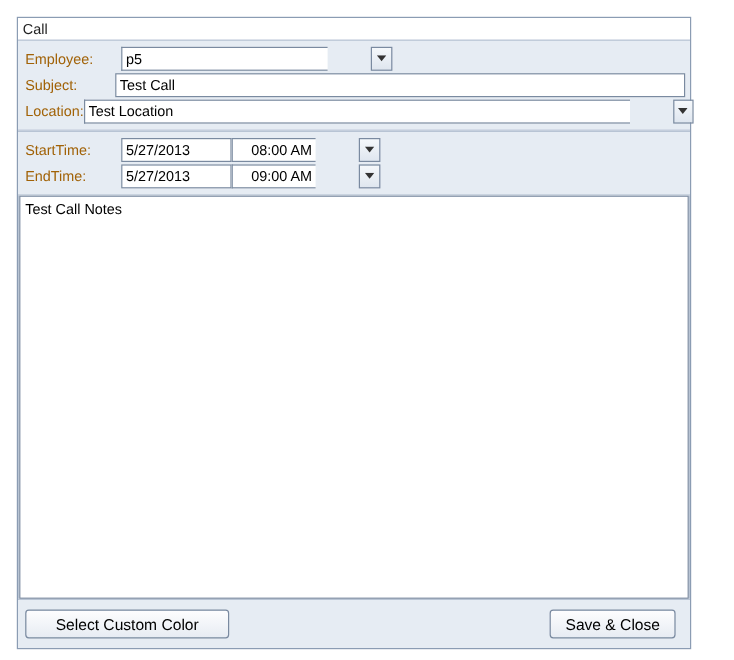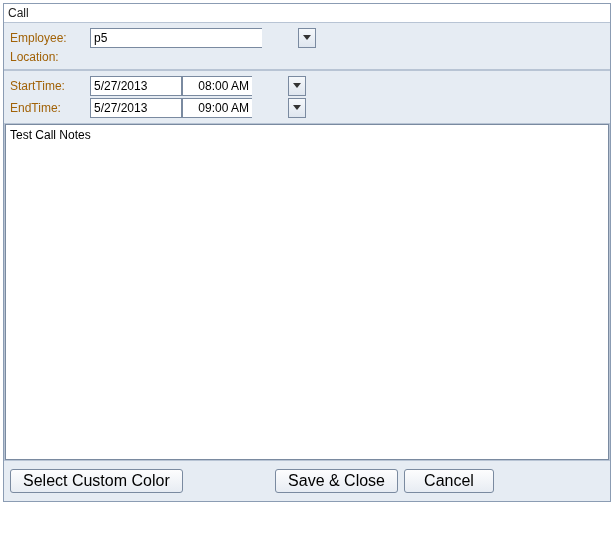--- a/index.html
+++ b/index.html
@@ -6,23 +6,23 @@
   body {
     margin: 0;
     font-family: "Segoe UI", Tahoma, sans-serif;
     font-size: 12px;
     background: #fff;
     width: 612px;
     height: 550px;
     overflow: hidden;
   }
   .window {
-    width: 608px;
+    width: 562px;
     border: 1px solid #8b9cb3;
-    margin: 3px;
+    margin: 14px;
   }
   .title {
     padding: 2px 4px 2px 4px;
     font-size: 12px;
     color: #222;
     background: #fff;
   }
   .section {
     background: #e6ecf3;
     border-top: 1px solid #b8c4d4;
@@ -97,21 +97,21 @@
     padding: 8px 6px;
     display: flex;
     align-items: center;
   }
   .btn {
     height: 24px;
     border: 1px solid #7a8aa0;
     background: linear-gradient(#fdfdfe, #e7ecf3);
     padding: 0 12px;
     font-family: inherit;
-    font-size: 16px;
+    font-size: 13px;
     cursor: pointer;
     border-radius: 3px;
     min-width: 100px;
   }
   .spacer { flex: 1; }
 </style>
 </head>
 <body>
 
 <div class="window">
@@ -125,23 +125,35 @@
       <div class="combo">
         <input class="textinput" style="width: 172px;" value="p5">
         <div class="combo-btn">
           <svg width="8" height="6">
               <polygon points="0,0 8,0 4,5" fill="#333"></polygon>
             </svg>
         </div>
       </div>
     </div>
 
+    <div class="row">
+      <div class="label">Subject:</div>
+      <input class="textinput" style="width: 508px;" value="Test Call">
+    </div>
 
     <div class="row">
       <div class="label">Location:</div>
+      <div class="combo" style="width:508px">
+        <input class="textinput" style="width: 490px;" value="Test Location">
+        <div class="combo-btn">
+          <svg width="8" height="6">
+              <polygon points="0,0 8,0 4,5" fill="#333"></polygon>
+            </svg>
+        </div>
+      </div>
     </div>
 
   </div>
 
   <div class="section">
 
     <div class="row">
       <div class="label">StartTime:</div>
       <input class="textinput dateinput" value="5/27/2013" style="">
       <div class="combo">
@@ -170,16 +182,15 @@
   </div>
 
   <div class="notes-wrapper">
     <textarea class="notes" style="">Test Call Notes</textarea>
   </div>
 
   <div class="footer">
     <button class="btn" style="min-width:170px">Select Custom Color</button>
     <div class="spacer"></div>
     <button class="btn" style="margin-right:6px">Save &amp; Close</button>
-    <button class="btn" style="min-width:90px;margin-right:110px">Cancel</button>
   </div>
 
 </div>
 
 </body></html>

